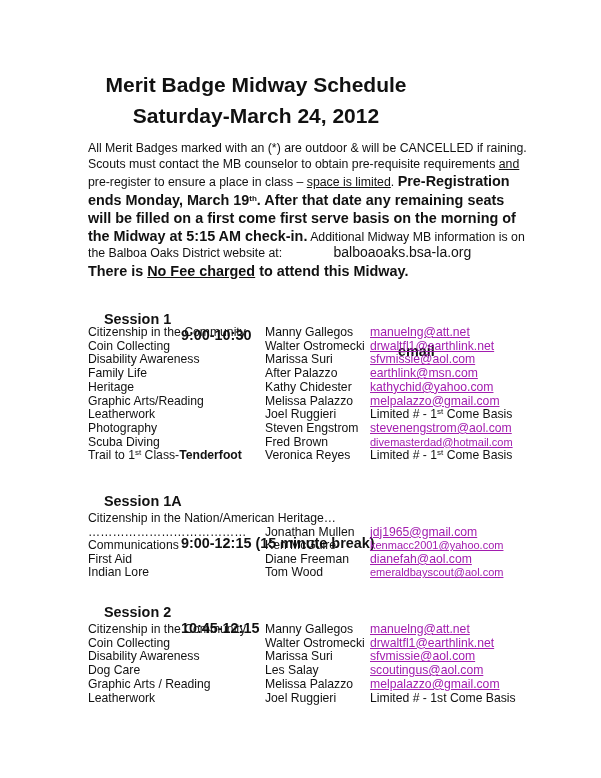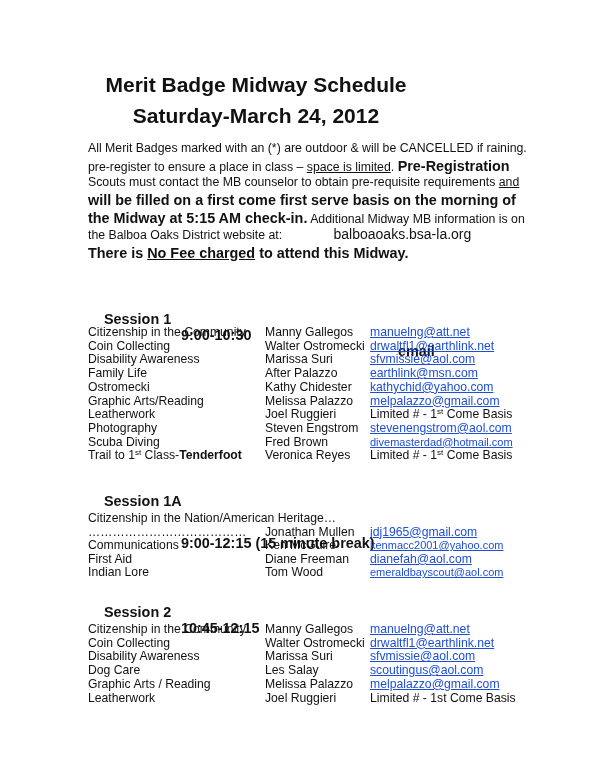--- a/index.html
+++ b/index.html
@@ -13,36 +13,37 @@
            font-size: 12.3px; line-height: 15.5px; }
   .intro .big { font-size: 14.4px; font-weight: bold; line-height: 18px; }
   .intro .url { font-size: 14px; padding-left: 48px; }
   .u { text-decoration: underline; }
   .intro p { margin: 0; }
   .sess-head { position: absolute; left: 88px; font-size: 14.4px; font-weight: bold; white-space: pre; }
   .row { position: absolute; left: 0; height: 14px; font-size: 12.2px; line-height: 14px; white-space: nowrap; }
   .c1 { position: absolute; left: 88px; }
   .c2 { position: absolute; left: 265px; }
   .c3 { position: absolute; left: 370px; }
-  a.email { color: #1d4ed8; text-decoration: underline; }
+  a.email { color: #a21caf; text-decoration: underline; }
   a.email.small { font-size: 11px; }
   sup { font-size: 8px; line-height: 0; vertical-align: 4px; }
 </style>
 </head>
 <body>
 
 <div>
 
   <div class="title t1">Merit Badge Midway Schedule</div>
   <div class="title t2">Saturday-March 24, 2012</div>
 
   <div class="intro">
     <p><span>All Merit Badges marked with an (*) are outdoor &amp; will be CANCELLED if raining.</span></p>
+    <p><span>Scouts must contact the MB counselor to obtain pre-requisite requirements </span><span class="u">and</span></p>
     <p><span>pre-register to ensure a place in class – </span><span class="u">space is limited</span><span>.  </span><span class="big">Pre-Registration</span></p>
-    <p><span>Scouts must contact the MB counselor to obtain pre-requisite requirements </span><span class="u">and</span></p>
+    <p class="big"><span>ends Monday, March 19</span><sup>th</sup><span>.  After that date any remaining seats</span></p>
     <p class="big"><span>will be filled on a first come first serve basis on the morning of</span></p>
     <p><span class="big">the Midway at 5:15 AM check-in.</span><span>  Additional Midway MB information is on</span></p>
     <p><span>the Balboa Oaks District website at: </span><span class="url">balboaoaks.bsa-la.org</span></p>
     <p class="big"><span>There is </span><span class="u">No Fee charged</span><span> to attend this Midway.</span></p>
   </div>
 
   <div class="sess-head" style="top:295px;">
     <span>Session 1</span>
     <span style="position:absolute; left:93px;">9:00-10:30</span>
     <span style="position:absolute; left:310px;">email</span>
@@ -63,21 +64,21 @@
         <span class="c1">Disability Awareness</span>
         <span class="c2">Marissa Suri</span>
         <a class="c3 email">sfvmissie@aol.com</a>
       </div>
       <div class="row" style="top: 366.1px;">
         <span class="c1">Family Life</span>
         <span class="c2">After Palazzo</span>
         <a class="c3 email">earthlink@msn.com</a>
       </div>
       <div class="row" style="top: 379.8px;">
-        <span class="c1">Ostromecki</span>
+        <span class="c1">Heritage</span>
         <span class="c2">Kathy Chidester</span>
         <a class="c3 email">kathychid@yahoo.com</a>
       </div>
       <div class="row" style="top: 393.5px;">
         <span class="c1">Graphic Arts/Reading</span>
         <span class="c2">Melissa Palazzo</span>
         <a class="c3 email">melpalazzo@gmail.com</a>
       </div>
       <div class="row" style="top: 407.2px;">
         <span class="c1">Leatherwork</span>

